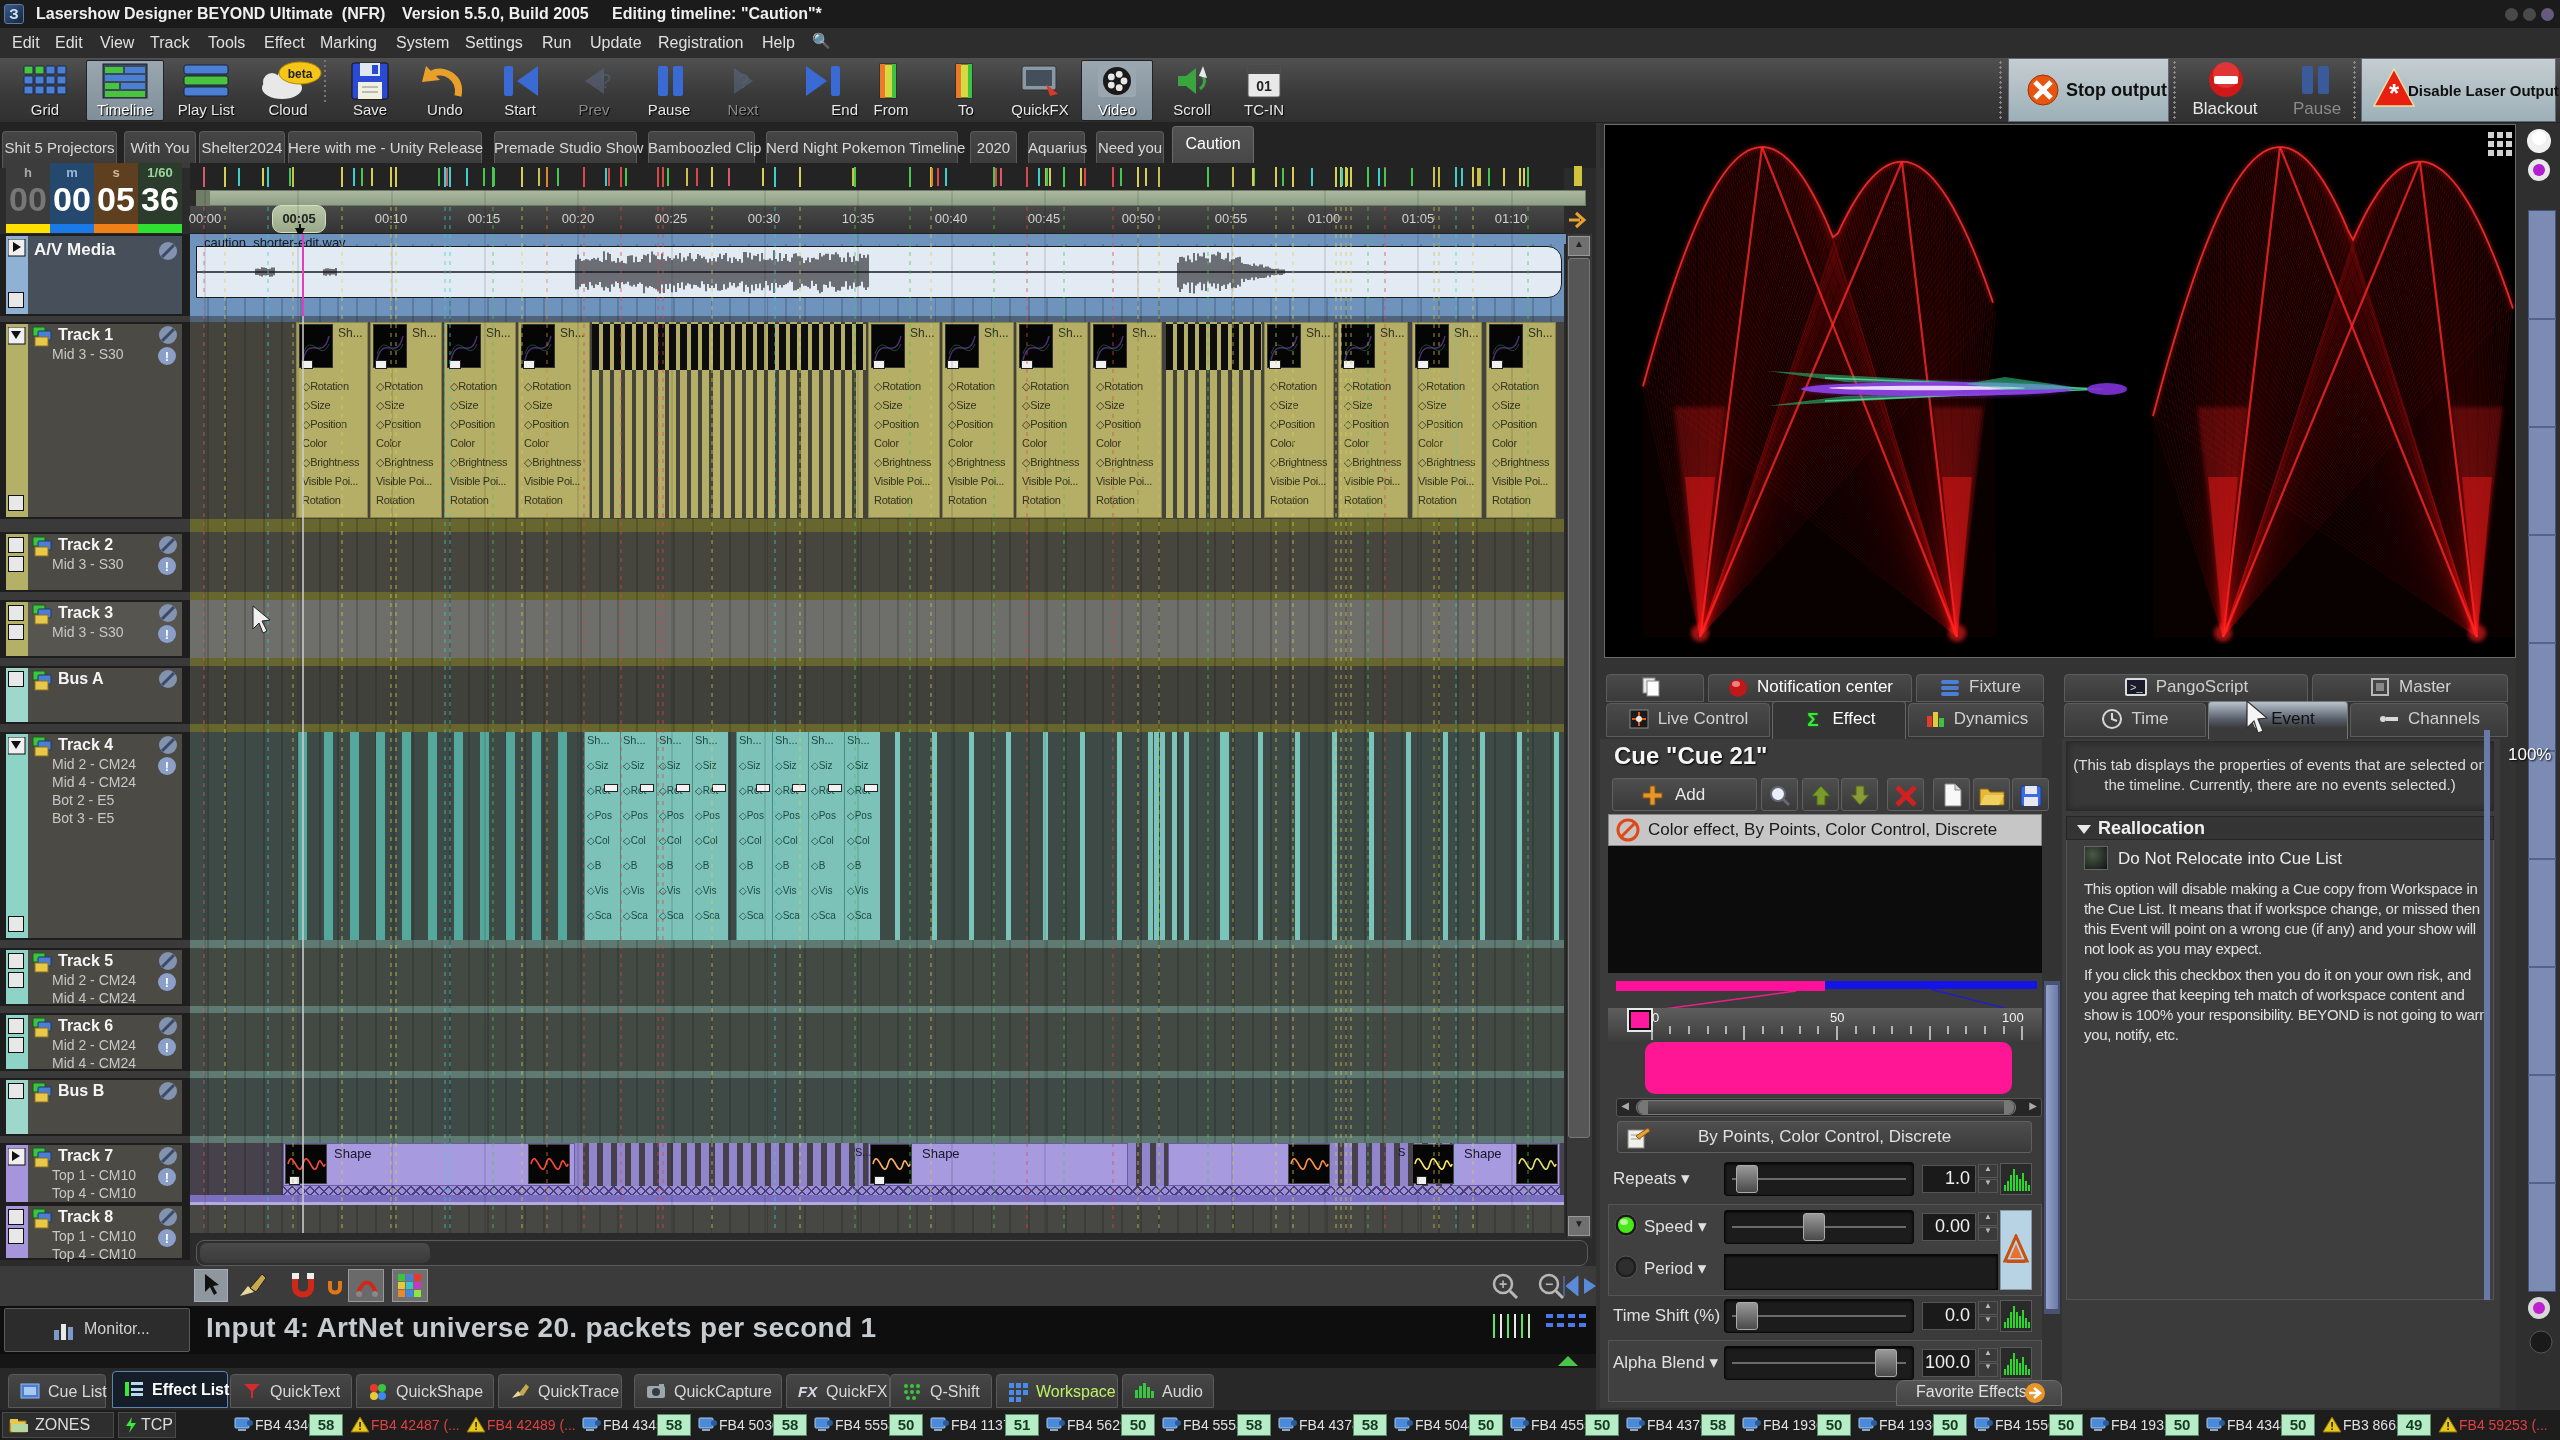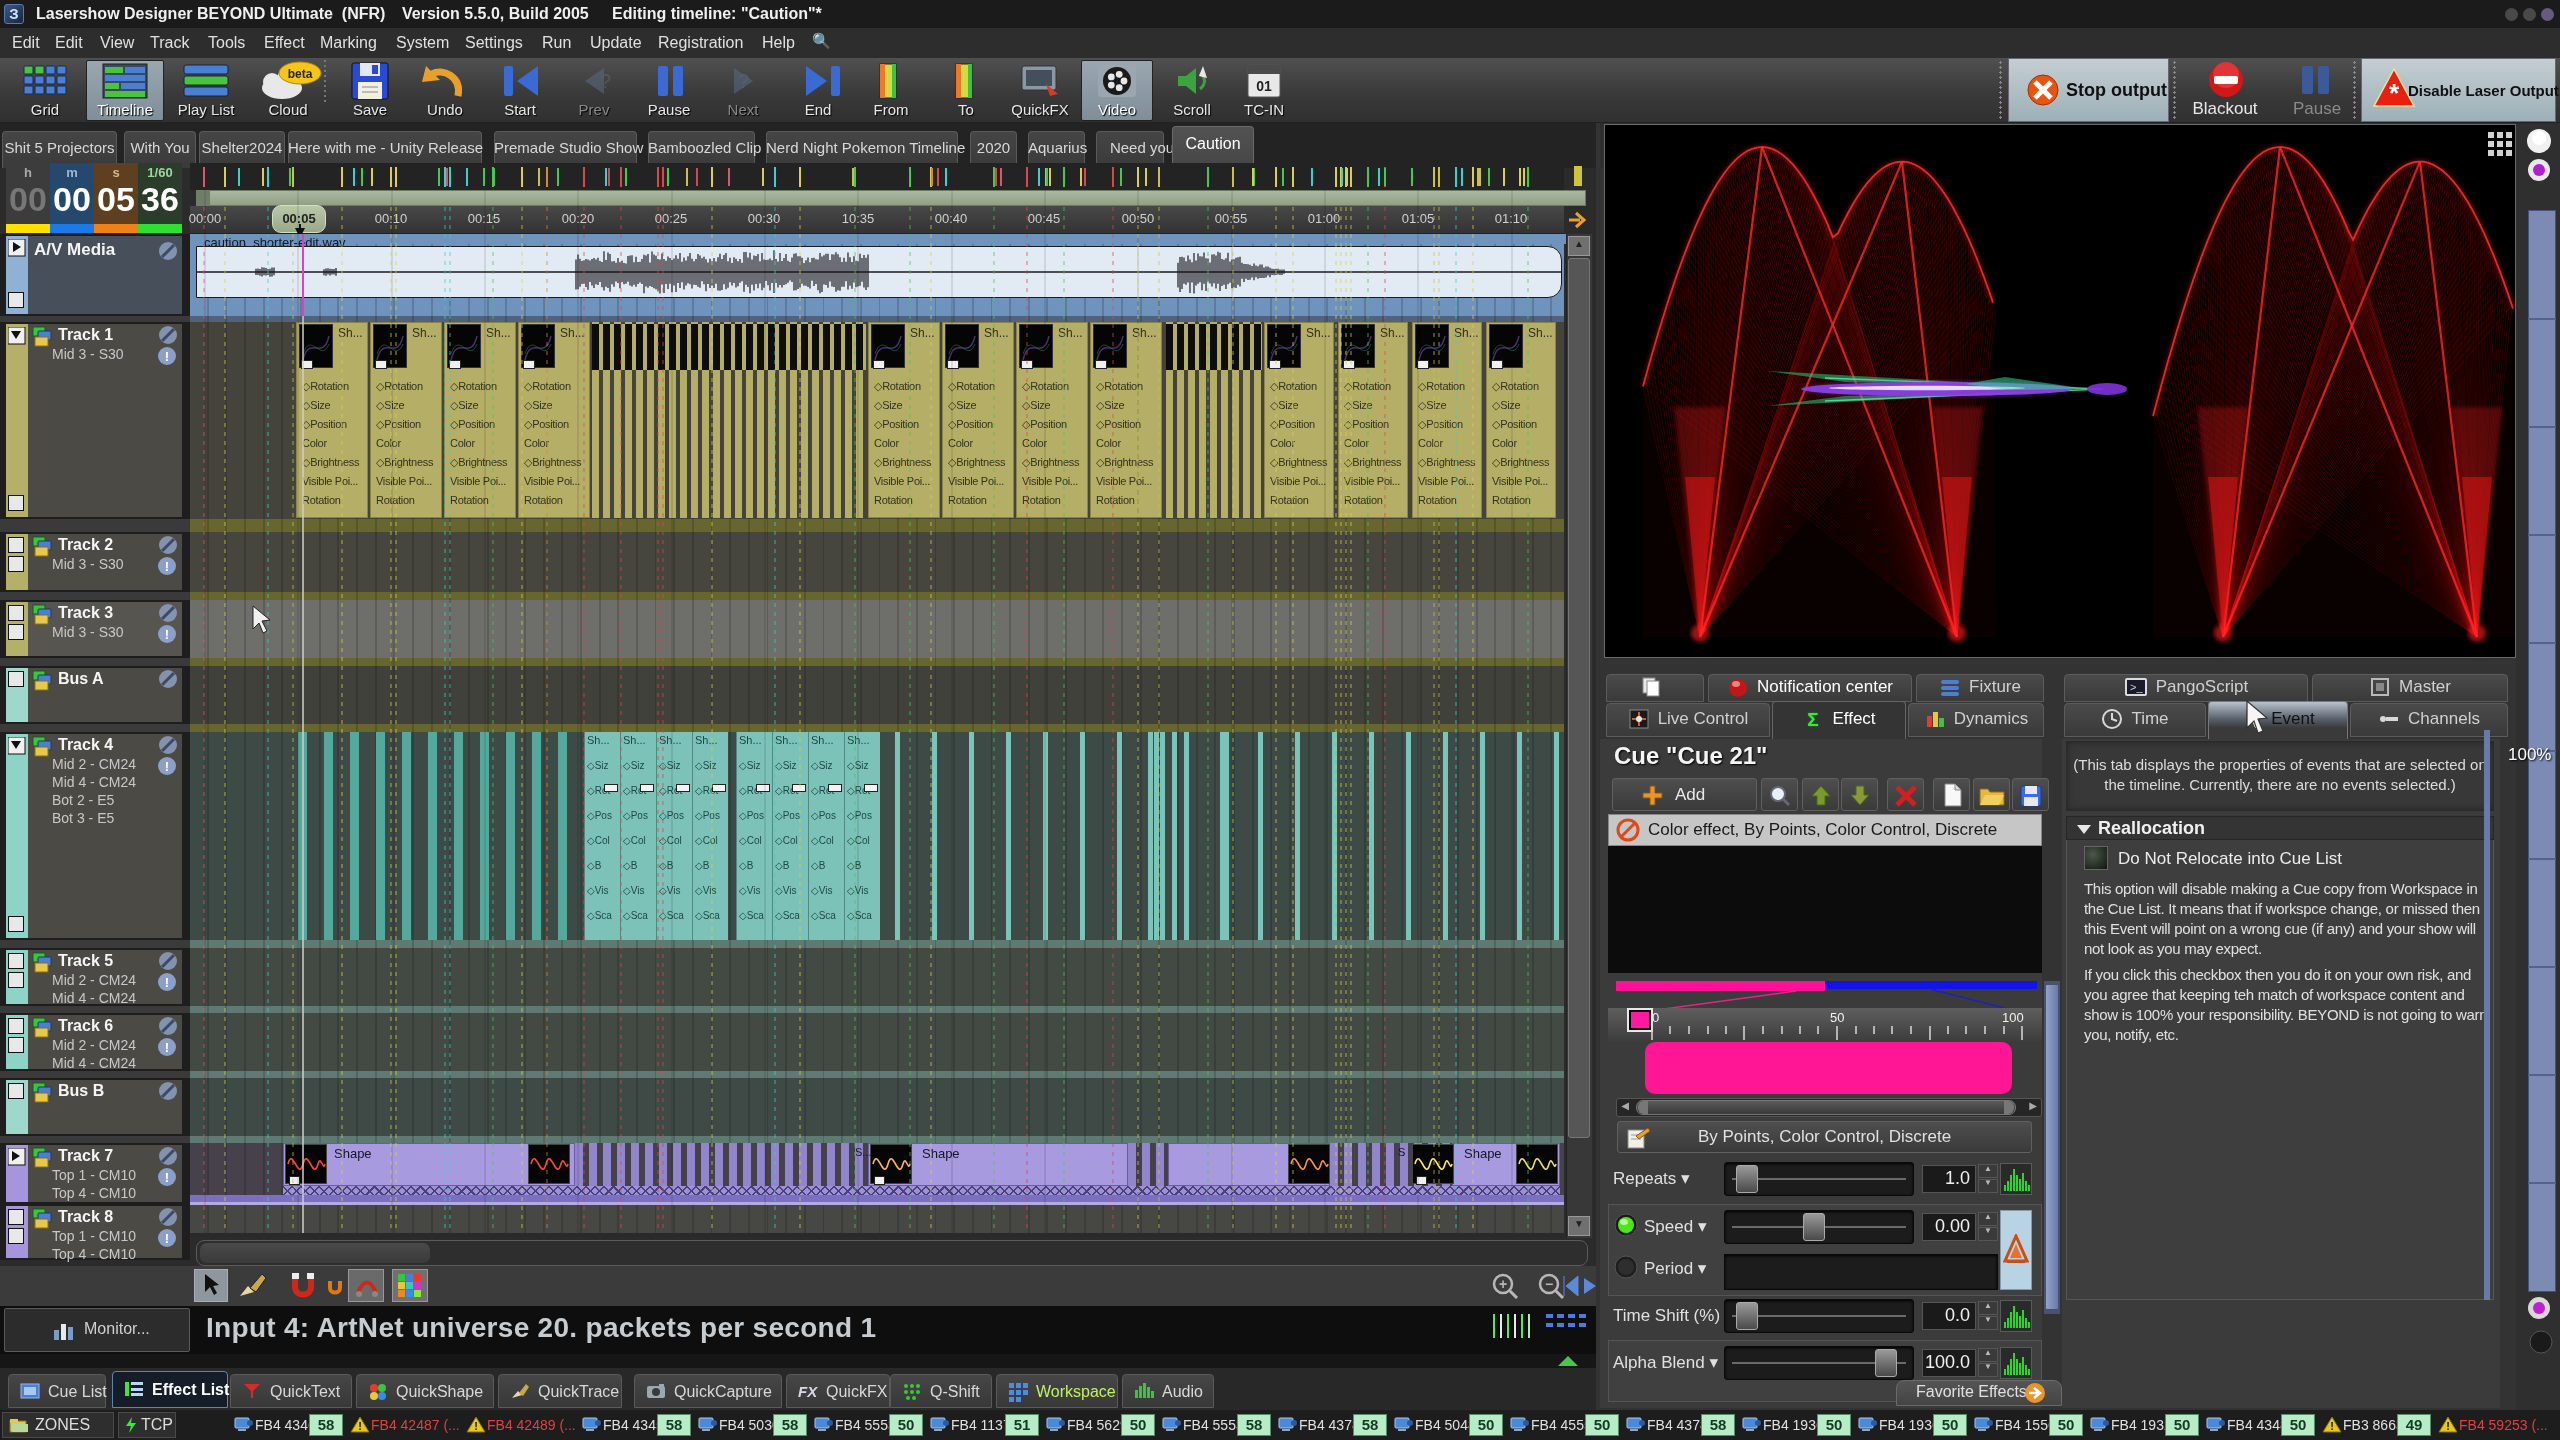--- a/index.html
+++ b/index.html
@@ -35,21 +35,21 @@
 <div class="ab" style="left:5px;top:101px;width:80px;text-align:center;font-size:15px;color:#e8e8e8;font-weight:400;white-space:nowrap;text-shadow:1px 1px 1px #000;">Grid</div>
 <div class="ab" style="left:85px;top:101px;width:80px;text-align:center;font-size:15px;color:#ffffff;font-weight:400;white-space:nowrap;text-shadow:1px 1px 1px #000;">Timeline</div>
 <div class="ab" style="left:166px;top:101px;width:80px;text-align:center;font-size:15px;color:#e8e8e8;font-weight:400;white-space:nowrap;text-shadow:1px 1px 1px #000;">Play List</div>
 <div class="ab" style="left:248px;top:101px;width:80px;text-align:center;font-size:15px;color:#e8e8e8;font-weight:400;white-space:nowrap;text-shadow:1px 1px 1px #000;">Cloud</div>
 <div class="ab" style="left:330px;top:101px;width:80px;text-align:center;font-size:15px;color:#e8e8e8;font-weight:400;white-space:nowrap;text-shadow:1px 1px 1px #000;">Save</div>
 <div class="ab" style="left:405px;top:101px;width:80px;text-align:center;font-size:15px;color:#e8e8e8;font-weight:400;white-space:nowrap;text-shadow:1px 1px 1px #000;">Undo</div>
 <div class="ab" style="left:480px;top:101px;width:80px;text-align:center;font-size:15px;color:#e8e8e8;font-weight:400;white-space:nowrap;text-shadow:1px 1px 1px #000;">Start</div>
 <div class="ab" style="left:554px;top:101px;width:80px;text-align:center;font-size:15px;color:#8a8a8a;font-weight:400;white-space:nowrap;text-shadow:1px 1px 1px #000;">Prev</div>
 <div class="ab" style="left:629px;top:101px;width:80px;text-align:center;font-size:15px;color:#e8e8e8;font-weight:400;white-space:nowrap;text-shadow:1px 1px 1px #000;">Pause</div>
 <div class="ab" style="left:703px;top:101px;width:80px;text-align:center;font-size:15px;color:#8a8a8a;font-weight:400;white-space:nowrap;text-shadow:1px 1px 1px #000;">Next</div>
-<div class="ab" style="left:778px;top:101px;width:80px;text-align:center;font-size:15px;color:#e8e8e8;font-weight:400;white-space:nowrap;text-shadow:1px 1px 1px #000;">End</div>
+<div class="ab" style="left:778px;top:101px;width:80px;text-align:right;font-size:15px;color:#e8e8e8;font-weight:400;white-space:nowrap;text-shadow:1px 1px 1px #000;">End</div>
 <div class="ab" style="left:851px;top:101px;width:80px;text-align:center;font-size:15px;color:#e8e8e8;font-weight:400;white-space:nowrap;text-shadow:1px 1px 1px #000;">From</div>
 <div class="ab" style="left:926px;top:101px;width:80px;text-align:center;font-size:15px;color:#e8e8e8;font-weight:400;white-space:nowrap;text-shadow:1px 1px 1px #000;">To</div>
 <div class="ab" style="left:1000px;top:101px;width:80px;text-align:center;font-size:15px;color:#e8e8e8;font-weight:400;white-space:nowrap;text-shadow:1px 1px 1px #000;">QuickFX</div>
 <div class="ab" style="left:1077px;top:101px;width:80px;text-align:center;font-size:15px;color:#ffffff;font-weight:400;white-space:nowrap;text-shadow:1px 1px 1px #000;">Video</div>
 <div class="ab" style="left:1152px;top:101px;width:80px;text-align:center;font-size:15px;color:#e8e8e8;font-weight:400;white-space:nowrap;text-shadow:1px 1px 1px #000;">Scroll</div>
 <div class="ab" style="left:1224px;top:101px;width:80px;text-align:center;font-size:15px;color:#e8e8e8;font-weight:400;white-space:nowrap;text-shadow:1px 1px 1px #000;">TC-IN</div>
 <svg class="ab" style="left:0;top:58px;" width="1320" height="46" viewBox="0 0 1320 46">
 <rect x="24" y="8" width="9" height="8" rx="1" fill="#49c43f" stroke="#1a2a4a"></rect>
 <rect x="35" y="8" width="9" height="8" rx="1" fill="#49c43f" stroke="#1a2a4a"></rect>
 <rect x="46" y="8" width="9" height="8" rx="1" fill="#4a7fd4" stroke="#1a2a4a"></rect>
@@ -158,21 +158,21 @@
 <div class="ab" style="left:494px;top:139px;width:143px;text-align:center;font-size:15px;color:#d8d8d8;font-weight:400;white-space:nowrap;">Premade Studio Show</div>
 <div class="ab" style="left:648px;top:131px;width:107px;height:37px;background:linear-gradient(#454545,#3a3a3a);border:1px solid #5a5a5a;border-bottom:none;border-radius:4px 4px 0 0;"></div>
 <div class="ab" style="left:648px;top:139px;width:107px;text-align:center;font-size:15px;color:#d8d8d8;font-weight:400;white-space:nowrap;">Bamboozled Clip</div>
 <div class="ab" style="left:766px;top:131px;width:192px;height:37px;background:linear-gradient(#454545,#3a3a3a);border:1px solid #5a5a5a;border-bottom:none;border-radius:4px 4px 0 0;"></div>
 <div class="ab" style="left:766px;top:139px;width:192px;text-align:center;font-size:15px;color:#d8d8d8;font-weight:400;white-space:nowrap;">Nerd Night Pokemon Timeline</div>
 <div class="ab" style="left:970px;top:131px;width:47px;height:37px;background:linear-gradient(#454545,#3a3a3a);border:1px solid #5a5a5a;border-bottom:none;border-radius:4px 4px 0 0;"></div>
 <div class="ab" style="left:970px;top:139px;width:47px;text-align:center;font-size:15px;color:#d8d8d8;font-weight:400;white-space:nowrap;">2020</div>
 <div class="ab" style="left:1028px;top:131px;width:57px;height:37px;background:linear-gradient(#454545,#3a3a3a);border:1px solid #5a5a5a;border-bottom:none;border-radius:4px 4px 0 0;"></div>
 <div class="ab" style="left:1028px;top:139px;width:57px;text-align:center;font-size:15px;color:#d8d8d8;font-weight:400;white-space:nowrap;">Aquarius</div>
 <div class="ab" style="left:1096px;top:131px;width:68px;height:37px;background:linear-gradient(#454545,#3a3a3a);border:1px solid #5a5a5a;border-bottom:none;border-radius:4px 4px 0 0;"></div>
-<div class="ab" style="left:1096px;top:139px;width:68px;text-align:center;font-size:15px;color:#d8d8d8;font-weight:400;white-space:nowrap;margin-left:12px;">Need you</div>
+<div class="ab" style="left:1096px;top:139px;width:68px;text-align:center;font-size:15px;color:#d8d8d8;font-weight:400;white-space:nowrap;">Need you</div>
 <div class="ab" style="left:1172px;top:126px;width:82px;height:42px;background:linear-gradient(#525252,#464646);border:1px solid #6a6a6a;border-bottom:none;border-radius:4px 4px 0 0;"></div>
 <div class="ab" style="left:1172px;top:135px;width:82px;text-align:center;font-size:16px;color:#ffffff;font-weight:400;white-space:nowrap;">Caution</div>
 <div class="ab" style="left:6px;top:163px;width:176px;height:70px;background:#333;border:1px solid #555;"></div>
 <div class="ab" style="left:6px;top:163px;width:44px;height:61px;background:#3c3c3c;"></div>
 <div class="ab" style="left:6px;top:165px;width:44px;text-align:center;font-size:13px;color:#aaa;font-weight:700;white-space:nowrap;">h</div>
 <div class="ab" style="left:6px;top:180px;width:44px;text-align:center;font-size:34px;color:#777;font-weight:700;white-space:nowrap;">00</div>
 <div class="ab" style="left:6px;top:224px;width:44px;height:9px;background:#ffe000;"></div>
 <div class="ab" style="left:50px;top:163px;width:44px;height:61px;background:#24486e;"></div>
 <div class="ab" style="left:50px;top:165px;width:44px;text-align:center;font-size:13px;color:#9ab8d8;font-weight:700;white-space:nowrap;">m</div>
 <div class="ab" style="left:50px;top:180px;width:44px;text-align:center;font-size:34px;color:#fff;font-weight:700;white-space:nowrap;">00</div>

